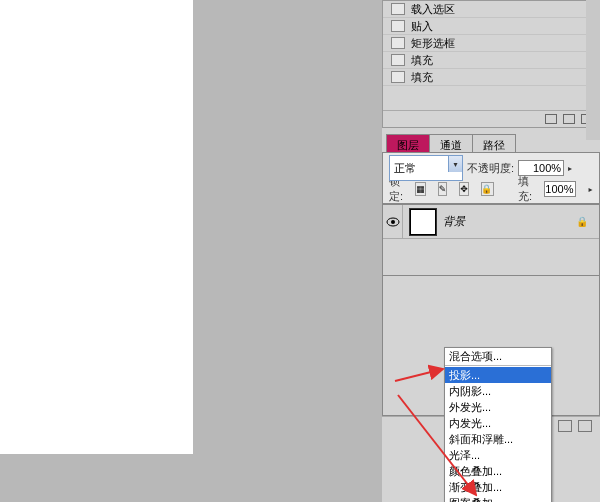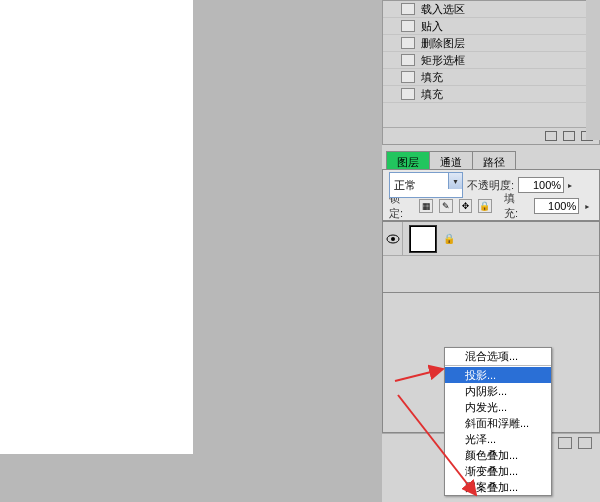--- a/index.html
+++ b/index.html
@@ -1,52 +1,52 @@
 <!DOCTYPE html>
 <html><head>
 <meta charset="utf-8">
 <style>
 *{box-sizing:border-box;margin:0;padding:0;font-family:"Microsoft YaHei",SimSun,Arial,sans-serif;font-size:11px;color:#000}
 body{background:#b8b8b8;width:600px;height:502px;overflow:hidden;position:relative}
 .canvas{position:absolute;left:0;top:0;width:193px;height:454px;background:#fff}
 .right-col{position:absolute;left:382px;top:0;width:218px;height:502px;background:#d4d4d4}
 .history{border:1px solid #999;background:#d4d4d4}
-.hist-row{display:flex;align-items:center;height:17px;border-bottom:1px solid #c4c4c4;padding-left:18px}
+.hist-row{display:flex;align-items:center;height:17px;border-bottom:1px solid #c4c4c4;padding-left:8px}
 .hist-row.sel{background:#2a6fd6;color:#fff}
 .hist-row.sel span{color:#fff}
 .hist-ic{width:14px;height:12px;margin-right:6px;display:inline-block;background:#e8e8e8;border:1px solid #888}
 .pad{height:24px;background:#d4d4d4}
 .footer-bar{height:17px;background:#d4d4d4;border-top:1px solid #aaa;display:flex;justify-content:flex-end;align-items:center;padding-right:6px;gap:6px}
 .footer-bar .sq{width:12px;height:10px;border:1px solid #666}
 .tabs{display:flex;height:19px;border-bottom:1px solid #888;margin-top:6px;padding-left:4px}
 .tab{padding:3px 10px 0 10px;background:#d4d4d4;border:1px solid #888;border-bottom:none;margin-right:-1px;cursor:pointer}
-.tab.act{background:#22c55e}
+.tab.act{background:#be185d}
 .opts{background:#e8e8e8;border:1px solid #888;border-top:none;padding:4px 6px}
 .row{display:flex;align-items:center;height:22px;gap:4px}
 .sel-box{height:18px;border:1px solid #7a9ecc;background:#fff;padding:12px 4px;display:flex;align-items:center;flex:1;position:relative}
 .sel-arr{width:14px;height:16px;background:linear-gradient(#dfe8f6,#b8cce8);border-left:1px solid #7a9ecc;position:absolute;right:0;top:0;display:flex;align-items:center;justify-content:center;font-size:8px;color:#333}
 .lbl{color:#333}
 .pct{width:46px;height:16px;border:1px solid #888;background:#fff;text-align:right;padding-right:2px;line-height:14px}
 .tri{width:8px;font-size:8px;color:#333}
-.lockrow{display:flex;align-items:center;height:20px;gap:6px}
+.lockrow{display:flex;align-items:center;height:20px;gap:12px}
 .lk{width:14px;height:14px;border:1px solid #999;background:#e8e8e8;display:flex;align-items:center;justify-content:center;font-size:9px}
 .layers{border:1px solid #888;background:#d4d4d4;height:72px}
 .lrow{display:flex;align-items:center;height:34px;border-bottom:1px solid #aaa}
 .lrow.sel{background:#2a6fd6}
 .lrow.sel span{color:#fff}
 .eye{width:20px;height:34px;display:flex;align-items:center;justify-content:center;border-right:1px solid #aaa}
 .eye svg{width:14px;height:10px}
 .thumb{width:28px;height:28px;background:#fff;border:1px solid #333;margin:0 6px;box-shadow:0 0 0 1px #000 inset}
 .lname{flex:1}
 .bg-name{font-style:italic}
 .lock-ic{padding-right:10px;font-size:10px;color:#555}
 .layers-foot{height:18px;background:#d4d4d4;border-top:1px solid #aaa;display:flex;justify-content:flex-end;align-items:center;gap:6px;padding-right:8px}
 .layers-foot .i{width:14px;height:12px;border:1px solid #777}
 .ctx-menu{position:absolute;left:444px;top:347px;width:108px;background:#fff;border:1px solid #888;box-shadow:1px 1px 2px rgba(0,0,0,.3);z-index:50}
-.ctx-menu .mi{height:16px;line-height:16px;padding:0 20px;white-space:nowrap;cursor:pointer}
+.ctx-menu .mi{height:16px;line-height:16px;padding:0 4px;white-space:nowrap;cursor:pointer}
 .ctx-menu .mi.sel{background:#2a6fd6;color:#fff}
 .ctx-menu hr{border:none;border-top:1px solid #bbb;margin:1px 0}
 .arrow{position:absolute;z-index:60}
 .arrow svg{overflow:visible}
 .corner{position:absolute;right:0;top:0;width:14px;height:140px;background:#c8c8c8}
 </style>
 </head>
 <body>
 
 <div class="canvas"></div>
@@ -54,24 +54,20 @@
 <div class="right-col">
 
   <div class="history">
     <div class="hist-row">
         <span class="hist-ic"></span>
         <span>载入选区</span>
       </div>
     <div class="hist-row">
         <span class="hist-ic"></span>
         <span>贴入</span>
-      </div>
-    <div class="hist-row">
-        <span class="hist-ic"></span>
-        <span>删除图层</span>
       </div>
     <div class="hist-row">
         <span class="hist-ic"></span>
         <span>矩形选框</span>
       </div>
     <div class="hist-row">
         <span class="hist-ic"></span>
         <span>填充</span>
       </div>
     <div class="hist-row">
@@ -117,20 +113,21 @@
 
   <div class="layers">
     <div class="lrow">
       <div class="eye">
           <svg viewBox="0 0 14 10">
             <ellipse cx="7" cy="5" rx="6" ry="4" fill="none" stroke="#000"></ellipse>
             <circle cx="7" cy="5" r="2" fill="#000"></circle>
           </svg>
         </div>
       <div class="thumb"></div>
+      <span class="lname bg-name">背景</span>
       <span class="lock-ic">🔒</span>
     </div>
   </div>
 
   <div style="height:140px;background:#d4d4d4;border:1px solid #888;border-top:none"></div>
 
   <div class="layers-foot">
     <span class="i"></span>
     <span class="i"></span>
     <span class="i"></span>
@@ -141,20 +138,21 @@
   </div>
 
   <div class="corner"></div>
 </div>
 
 <div class="ctx-menu">
   <div class="mi">混合选项...</div>
   <hr>
   <div class="mi sel">投影...</div>
   <div class="mi">内阴影...</div>
+  <div class="mi">外发光...</div>
   <div class="mi">内发光...</div>
   <div class="mi">斜面和浮雕...</div>
   <div class="mi">光泽...</div>
   <div class="mi">颜色叠加...</div>
   <div class="mi">渐变叠加...</div>
   <div class="mi">图案叠加...</div>
 
 </div>
 
 <div class="arrow" style="left:395px;top:365px">

